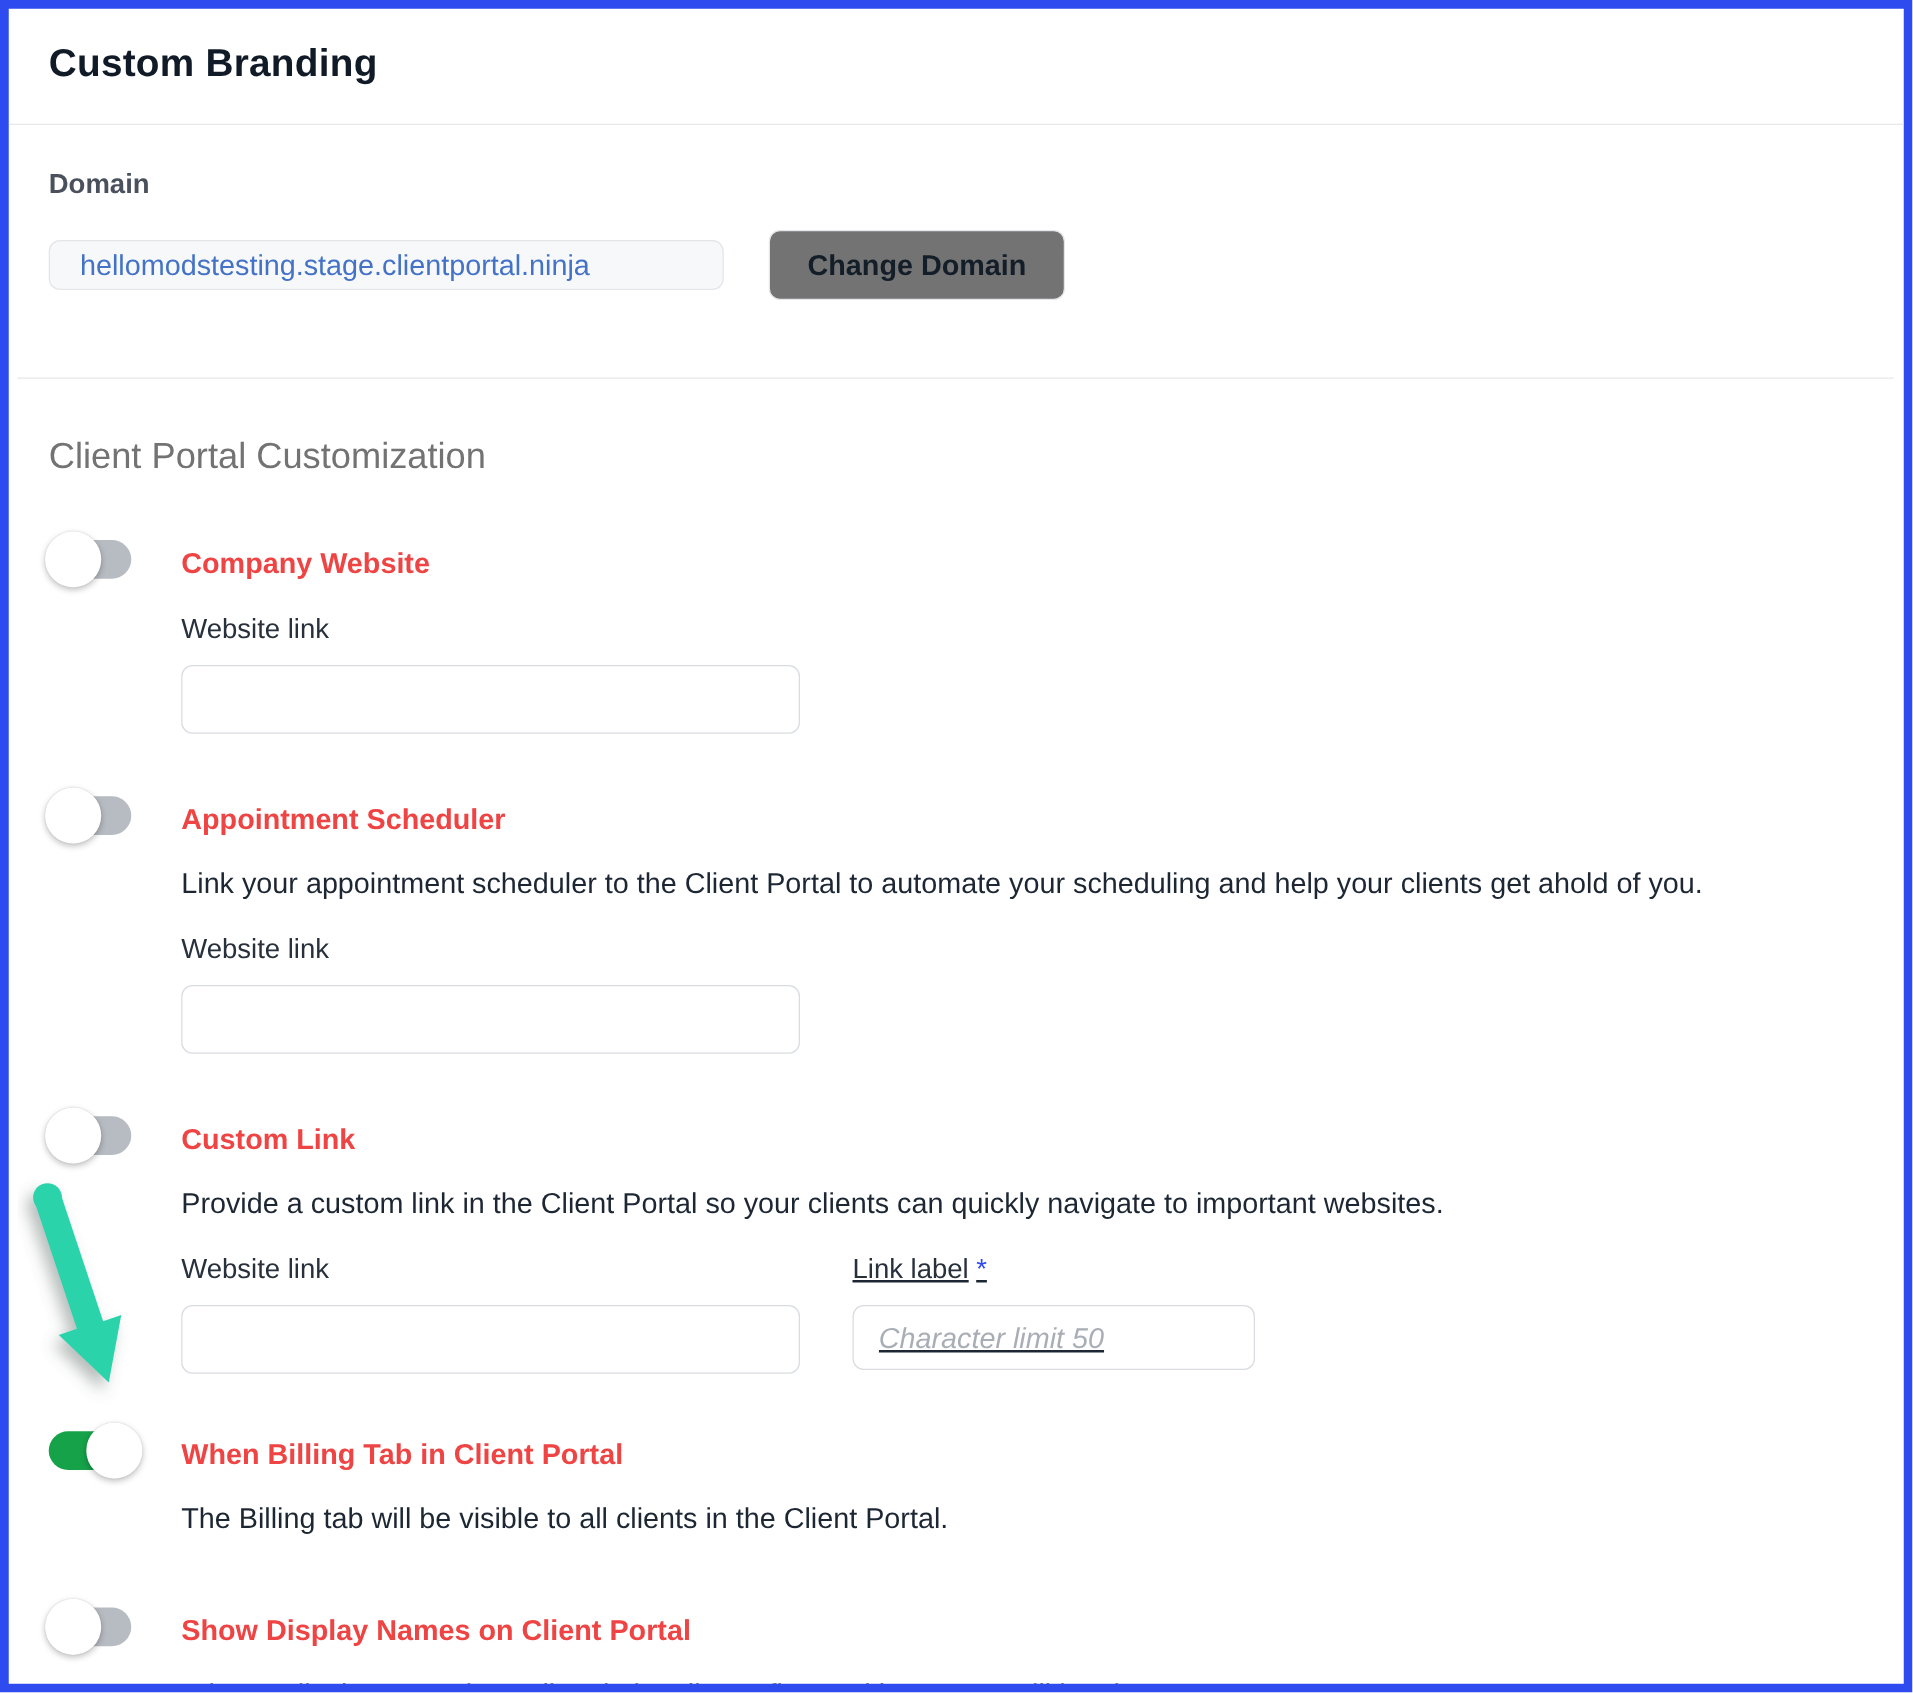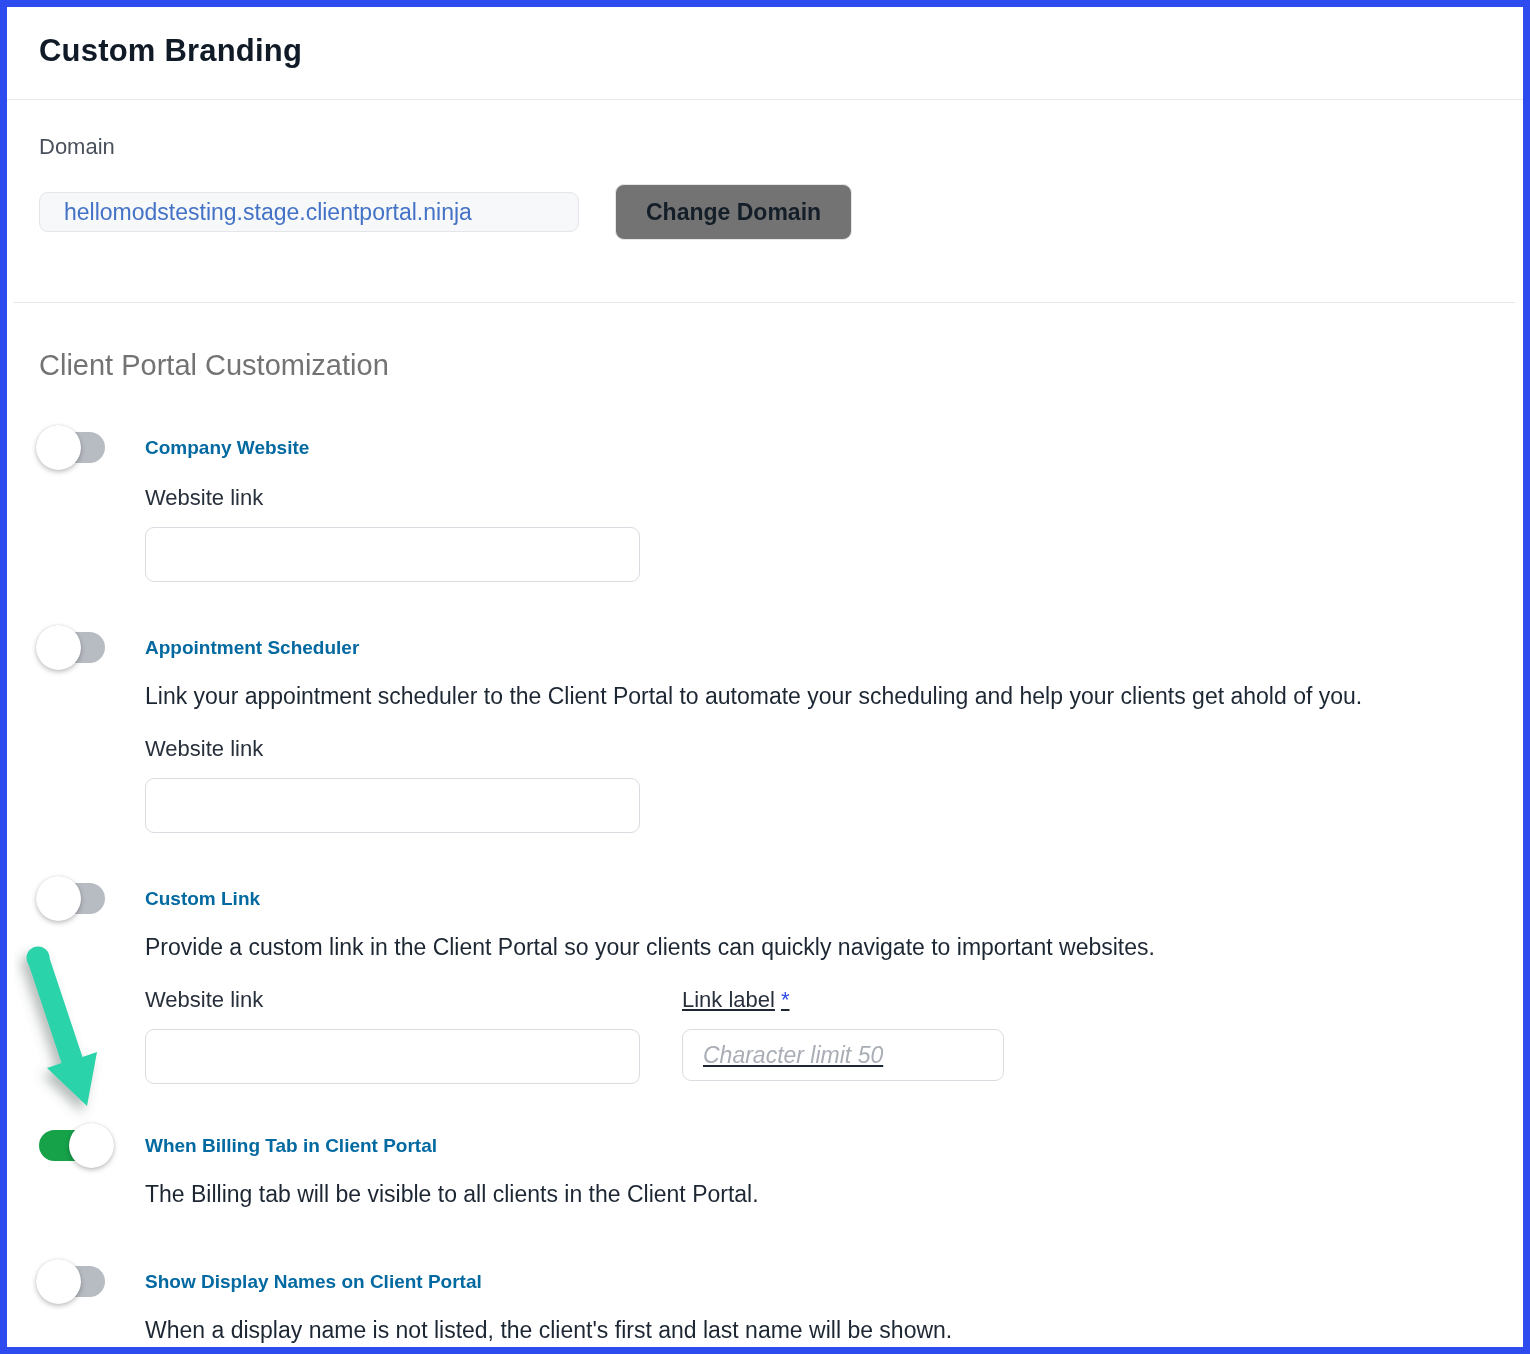--- a/index.html
+++ b/index.html
@@ -10,21 +10,21 @@
     border:7px solid #2e4bf0; background:#ffffff; overflow:hidden;
   }
 
   
   .header { padding:26px 48px 30px 32px; border-bottom:1px solid #e6e8ea; }
   .page-title { font-size:31px; font-weight:700; color:#101b27; letter-spacing:0.2px; }
 
   .content { padding:0 32px; }
 
   
-  .domain-label { margin-top:34px; font-size:22px; font-weight:400; color:#4a515c; }
+  .domain-label { margin-top:34px; font-size:22px; font-weight:700; color:#4a515c; }
   .domain-row { display:flex; align-items:center; gap:36px; margin-top:24px; }
   .domain-input {
     box-sizing:border-box; width:540px; height:40px; padding:0 24px;
     background:#f7f8f9; border:1px solid #e3e5e9; border-radius:9px;
     color:#4372c6; font-size:23px; font-family:inherit; outline:none;
   }
   .change-btn {
     box-sizing:border-box; height:56px; padding:0 30px;
     background:#737373; border:1px solid #e4e6e9; border-radius:9px;
     font-size:23px; font-weight:700; color:#141e29; font-family:inherit; cursor:pointer;
@@ -37,21 +37,21 @@
 
   
   .section-heading { margin-top:46px; font-size:29px; font-weight:400; color:#737373; }
 
   .row { display:flex; margin-top:50px; }
   .row.tight { margin-top:46px; }
   .row.loose { margin-top:58px; }
   .toggle-col { flex:none; width:106px; padding-top:0px; }
   .row-body { flex:1; min-width:0; }
 
-  .row-label { font-size:19px; font-weight:700; color:#0369a1; padding-top:5px; }
+  .row-label { font-size:23px; font-weight:700; color:#ef4444; padding-top:5px; }
   .row-desc { margin-top:24px; font-size:23px; font-weight:400; color:#1d2733; }
 
   .field-label { margin-top:26px; font-size:22px; color:#28303c; }
   .field-label .req { color:#2e4bf0; margin-left:6px; }
   .text-field {
     box-sizing:border-box; display:block; margin-top:16px; width:495px; height:55px;
     padding:0 20px; border:1px solid #d9dce1; border-radius:9px;
     font-size:23px; font-family:inherit; color:#1d2733; outline:none; background:#fff;
   }
   .text-field::placeholder { color:#a9aeb6; font-style:italic; }

